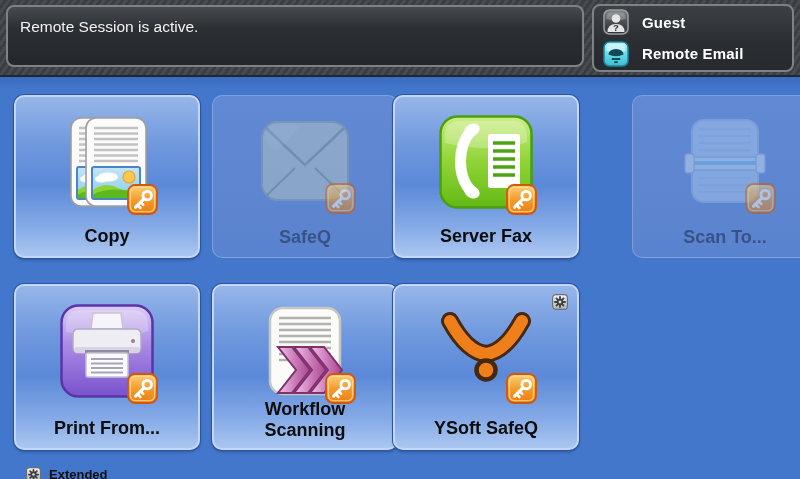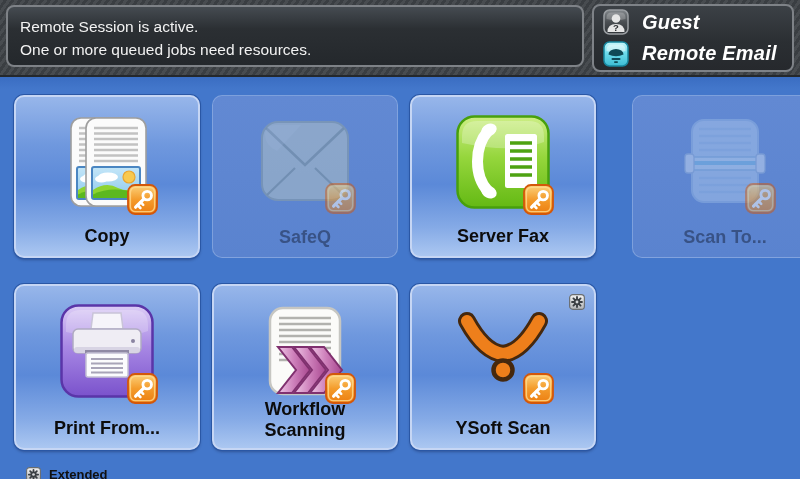--- a/index.html
+++ b/index.html
@@ -22,21 +22,21 @@
     padding:8px 28px 0 12px;line-height:23px;
   }
   .user-panel{
     position:absolute;left:592px;top:4px;width:202px;height:68px;
     background:linear-gradient(180deg,#3c4146 0%,#2b2f33 55%,#26292d 100%);
     border:2px solid #7e8287;border-radius:8px;box-sizing:border-box;
     display:flex;flex-direction:column;justify-content:space-evenly;
   }
   .user-row{display:flex;align-items:center;padding-left:9px;height:31px;cursor:pointer;}
   .user-row .uicon{width:26px;height:26px;flex:0 0 26px;}
-  .user-row .ulabel{margin-left:13px;color:#ffffff;font-weight:bold;font-size:20px;letter-spacing:.2px;font-style:italic;}
+  .user-row .ulabel{margin-left:13px;color:#ffffff;font-weight:bold;font-size:15px;letter-spacing:.2px;}
   
   .main{
     position:absolute;left:0;top:77px;width:800px;height:402px;
     background:linear-gradient(180deg,#3a6dc2 0px,#4377cb 12px);
   }
   
   .tile{
     position:absolute;width:186px;border-radius:10px;box-sizing:border-box;
     display:flex;flex-direction:column;align-items:center;cursor:pointer;
   }
@@ -45,21 +45,21 @@
     border:2px solid #c6d6f4;
     box-shadow:0 0 0 1px #2a57a5,0 2px 3px rgba(0,0,30,.3);
   }
   .tile.disabled{
     background:linear-gradient(180deg,#6289d3 0%,#5a83cf 100%);
     border:1px solid rgba(175,200,238,.42);
     cursor:default;
   }
   .row1{top:18px;height:163px;}
   .row2{top:207px;height:166px;}
-  .c1{left:14px;} .c2{left:212px;} .c3{left:410px;} .c4{left:632px;}
+  .c1{left:14px;} .c2{left:212px;} .c3{left:393px;} .c4{left:632px;}
   .icon-wrap{position:relative;width:96px;height:96px;margin-top:17px;}
   .tile-label{
     margin-top:auto;margin-bottom:9px;padding:0 8px;
     font-size:18px;font-weight:bold;color:#0c0c0c;
     text-align:center;line-height:21px;
   }
   .tile.disabled .icon-main{opacity:.42;}
   .tile.disabled .kb{opacity:.5;}
   .tile.disabled .tile-label{color:rgba(28,42,72,.55);}
   .kb{position:absolute;width:31px;height:31px;right:-3px;bottom:-5px;}
@@ -147,21 +147,20 @@
 
     <path id="chev" d="M0 0 L14 0 L32 23 L14 46 L0 46 L18 23 Z" fill="url(#gPink)" stroke="#80306f" stroke-width="2"></path>
   </defs>
 </svg>
 
 <div class="screen">
 
   <div class="topbar">
     <div class="msgbox">
       <div>Remote Session is active.</div>
-      <div>One or more queued jobs need resources.</div>
     </div>
 
     <div class="user-panel">
       <div class="user-row">
         <svg class="uicon" viewBox="0 0 26 26">
           <rect x="1" y="1" width="24" height="24" rx="5.5" fill="url(#gDarkBtn)" stroke="#9b9fa3" stroke-width="1.5"></rect>
           <path d="M3.5 8.5 q0 -5 5 -5 h9 q5 0 5 5 v1.6 q-9.5 2.4 -19 0 z" fill="#ffffff" opacity=".22"></path>
           <circle cx="13" cy="9.5" r="4.3" fill="#e6e6e6"></circle>
           <path d="M4.5 23 q0 -8 8.5 -8 q8.5 0 8.5 8 z" fill="#e6e6e6"></path>
           <text x="13" y="21.8" text-anchor="middle" font-size="9.5" font-weight="bold" fill="#2a2d30">?</text>
@@ -293,21 +292,21 @@
       <div class="icon-wrap">
         <svg class="icon-main" viewBox="0 0 96 96">
           <path d="M12 18 Q29 49 48 51 Q67 49 84 18" fill="none" stroke="#45280e" stroke-width="18" stroke-linecap="round"></path>
           <path d="M12 18 Q29 49 48 51 Q67 49 84 18" fill="none" stroke="#ee7f1b" stroke-width="12" stroke-linecap="round"></path>
           <circle cx="48" cy="67" r="9.5" fill="#ee7f1b" stroke="#45280e" stroke-width="4.5"></circle>
         </svg>
         <svg class="kb" viewBox="0 0 31 31">
             <use href="#keyBadge"></use>
           </svg>
       </div>
-      <div class="tile-label">YSoft Scan</div>
+      <div class="tile-label">YSoft SafeQ</div>
     </div>
 
   </div>
 
   <div class="legend">
     <div class="legend-item">
       <svg viewBox="0 0 18 18">
           <use href="#gearBadge"></use>
         </svg>
       <span>Extended</span>

